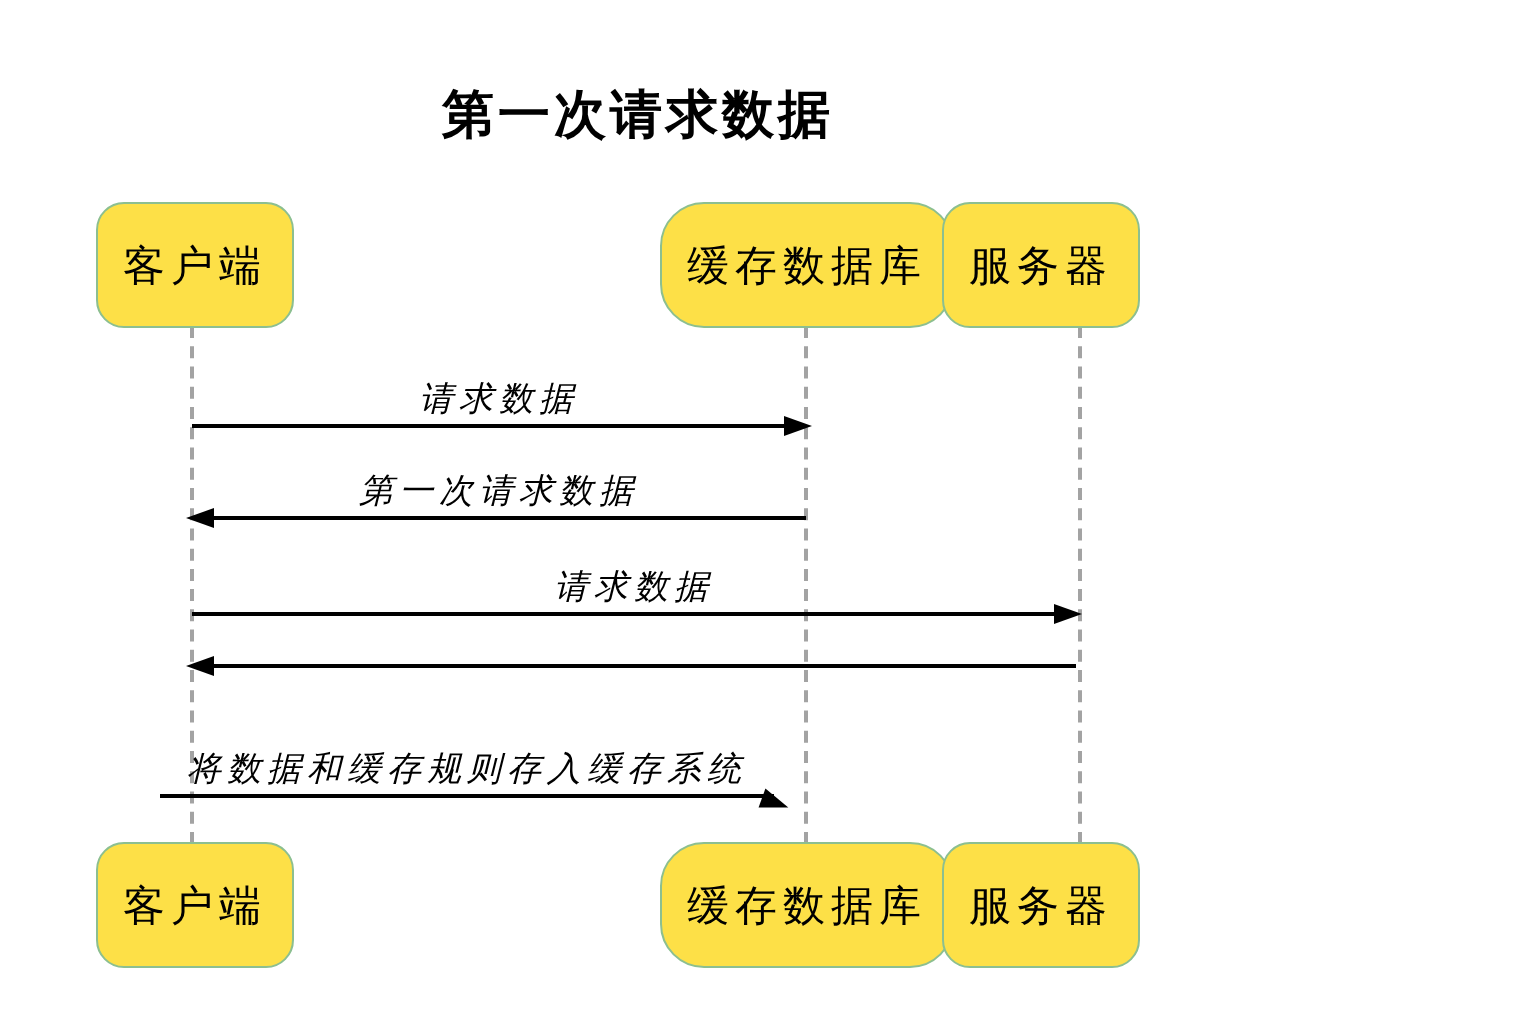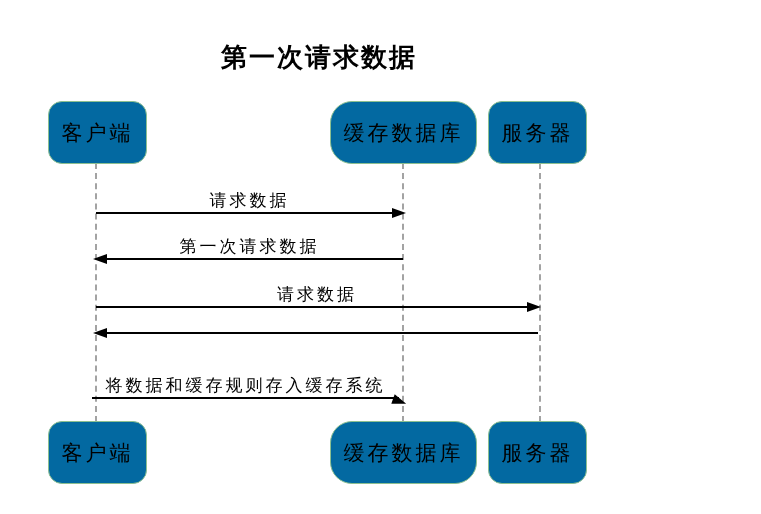--- a/index.html
+++ b/index.html
@@ -22,34 +22,34 @@
   }
   .lifeline{
     position:absolute;
     top:163px;height:259px;
     width:0;
     border-left:2px dashed #a3a3a3;
   }
   .actor{
     position:absolute;
     height:61px;
-    background:#0369a1;
+    background:#fde047;
     border:1px solid #8cbf90;
     border-radius:14px;
     display:flex;align-items:center;justify-content:center;
     font-size:21px;
     letter-spacing:3px;
     white-space:nowrap;
   }
   .actor.row-top{top:101px;}
   .actor.row-bottom{top:421px;}
   .actor.pos-client{left:48px;width:97px;}
   .actor.pos-cache{left:330px;width:145px;border-radius:22px;}
-  .actor.pos-server{left:488px;width:97px;}
-  .message{position:absolute;}
+  .actor.pos-server{left:471px;width:97px;}
+  .message{position:absolute;font-style:italic;}
   .msg-label{
     height:20px;line-height:20px;
     text-align:center;
     font-size:17px;
     letter-spacing:3px;
     white-space:nowrap;
   }
   .msg-line{
     position:relative;
     height:2px;
@@ -68,21 +68,21 @@
   .tilt-down .head{
     transform:rotate(20deg);
     transform-origin:0% 50%;
     right:-8px;top:-3px;
   }
   
   #msg-0{left:96px;top:190px;width:307px;}
   #msg-1{left:96px;top:236px;width:307px;}
   #msg-2{left:96px;top:284px;width:442px;}
   #msg-3{left:96px;top:330px;width:442px;}
-  #msg-4{left:92px;top:375px;width:307px;}
+  #msg-4{left:80px;top:375px;width:307px;}
 </style>
 </head>
 <body>
 
 <div id="canvas">
 
   <div class="title">第一次请求数据</div>
 
   <div class="lifeline" style="left:95px"></div>
   <div class="lifeline" style="left:402px"></div>

